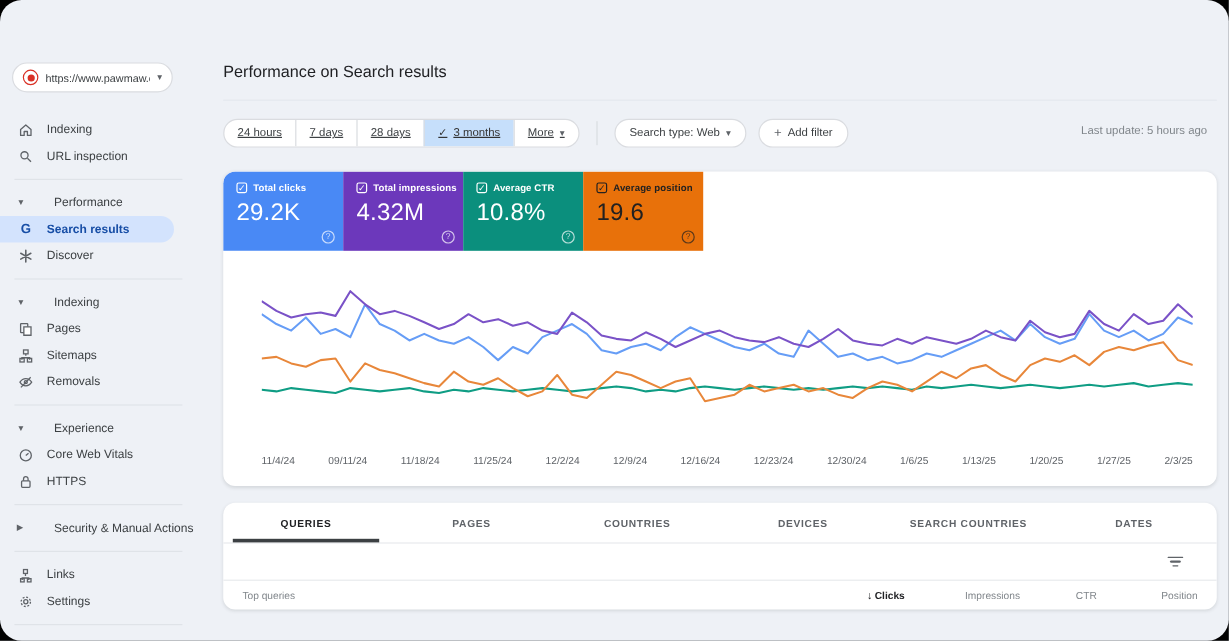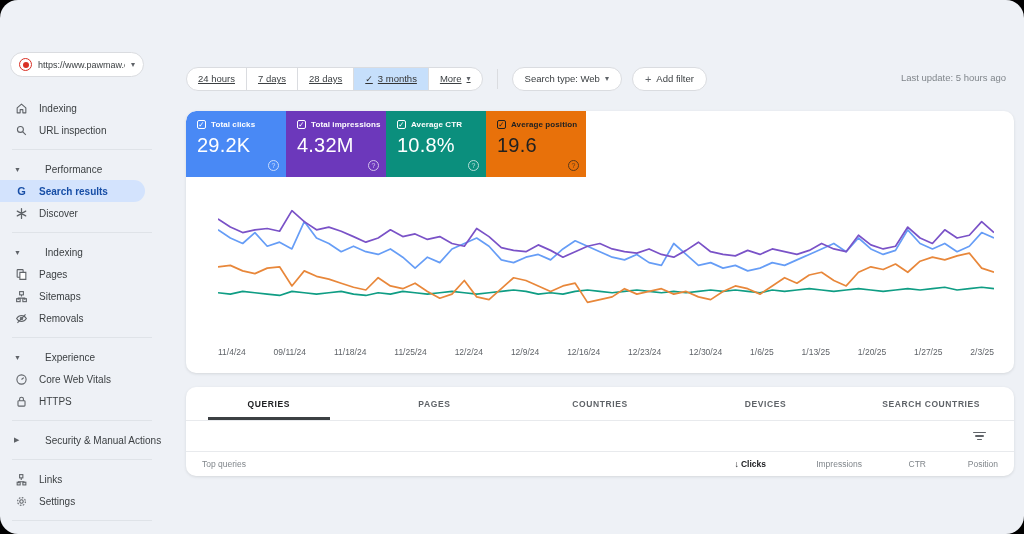--- a/index.html
+++ b/index.html
@@ -66,21 +66,21 @@
   .tab.active::after { content:""; position:absolute; bottom:0; left:50%; transform:translateX(-50%); width:122px; height:3px; background:#3c4043; }
   .toolbar-row { height:31px; display:flex; align-items:center; justify-content:flex-end; padding-right:24px; border-bottom:1px solid #e8eaed; }
   .funnel { display:flex; flex-direction:column; align-items:center; gap:2px; cursor:pointer; padding:4px; }
   .funnel i { display:block; height:1.6px; background:#5f6368; border-radius:1px; }
   .funnel i:nth-child(1){ width:13px; } .funnel i:nth-child(2){ width:9px; } .funnel i:nth-child(3){ width:5px; }
   .thead-row { height:24px; display:flex; align-items:center; padding:0 16px 0 16px; font-size:8.5px; color:#80868b; }
   .th-queries { flex:1; text-align:left; }
   .th { text-align:right; cursor:pointer; }
   .th-clicks { width:80px; color:#202124; font-weight:bold; }
   .th-clicks .arrow { font-size:9px; margin-right:2px; }
-  .th-impressions { width:96px; } .th-ctr { width:64px; } .th-position { width:72px; }
+  .th-impressions { width:96px; } .th-ctr { width:64px; } .th-position { width:84px; }
 </style>
 </head>
 <body>
 
 <div class="page">
 
   <aside class="sidebar">
     <button class="property-selector">
       <span class="favicon"></span>
       <span class="prop-url">https://www.pawmaw.c...</span>
@@ -225,20 +225,21 @@
         <svg viewBox="0 0 24 24">
             <path d="M3 3h18v14H9l-4 4v-4H3z" fill="#5f6368"></path>
             <path d="M12 6.5v5M12 14.2v1.3" stroke="#fff" stroke-width="2"></path>
           </svg>
       </span>
 
     </div>
   </aside>
 
   <main class="main">
+    <h1 class="page-title">Performance on Search results</h1>
 
     <div class="filter-row">
       <div class="segmented">
         <button>24 hours</button>
         <button>7 days</button>
         <button>28 days</button>
         <button class="sel">
           <span class="check">✓</span>
           <span>3 months</span>
         </button>
@@ -320,20 +321,21 @@
         </div>
     </section>
 
     <section class="table-card">
       <div class="tab-row" id="tab-row">
           <div class="tab active">QUERIES</div>
           <div class="tab">PAGES</div>
           <div class="tab">COUNTRIES</div>
           <div class="tab">DEVICES</div>
           <div class="tab">SEARCH COUNTRIES</div>
+          <div class="tab">DATES</div>
         </div>
       <div class="toolbar-row">
         <span class="funnel">
             <i></i>
             <i></i>
             <i></i>
           </span>
       </div>
       <div class="thead-row">
         <span class="th-queries">Top queries</span>

